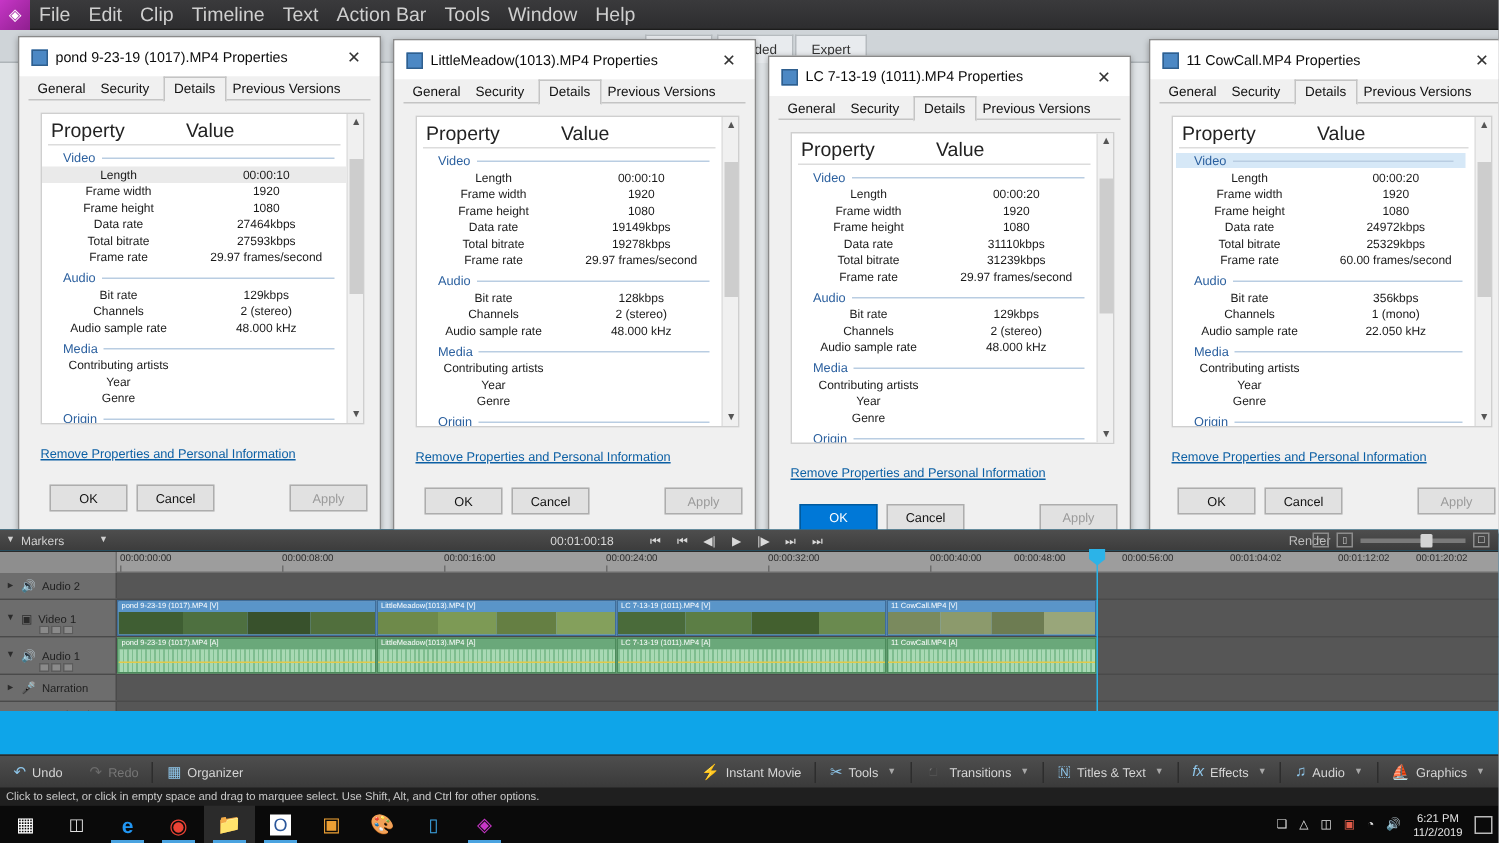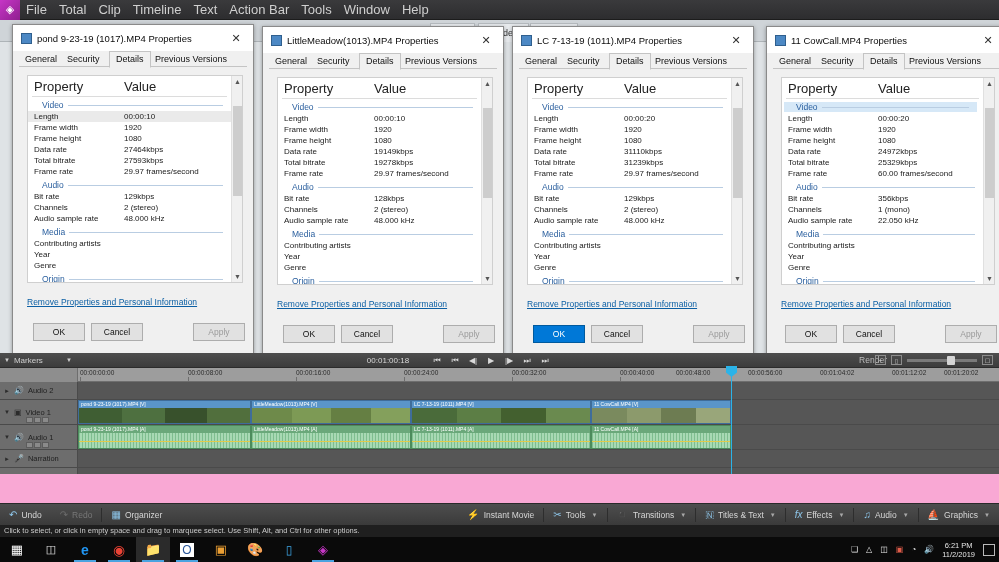--- a/index.html
+++ b/index.html
@@ -53,34 +53,34 @@
   .lb-scroll{ position:absolute; right:0; top:0; bottom:0; width:11px; background:#f0f0f0; border-left:1px solid #e0e0e0;}
   .lb-arrow{ width:11px;height:11px; font-size:7px; color:#555; display:flex;align-items:center;justify-content:center;}
   .lb-thumb{ position:absolute; left:1px; width:9px; background:#cdcdcd; }
   .lb-inner{ position:absolute; left:0; top:0; right:11px; bottom:0; overflow:hidden; padding-top:2px;}
   .hdrrow{ display:flex; font-size:13px; color:#222; padding:1px 0 2px 6px; }
   .hdrrow .c1{ width:90px;} 
   .hdr-sep{ height:1px; background:#dcdcdc; margin:0 4px 2px 4px;}
   .grp{ display:flex; align-items:center; padding-left:14px; margin:3px 0 1px 0;}
   .grp span{ color:#2a5f9e; font-size:8.5px; padding-right:4px;}
   .grp .line{ flex:1; height:1px; background:#b9cde2; margin-right:8px;}
-  .row{ display:flex; font-size:8px; color:#1a1a1a; padding:1px 0 1px 6px; height:11px; line-height:10px;}
+  .row{ display:flex; font-size:8px; color:#1a1a1a; padding:1px 0 1px 6px; height:11px; line-height:10px;text-align:center;}
   .row.sel{ background:#eaeaea;}
   .row .c1{ width:90px; }
   .row .c2{ flex:1;}
   .grp.hl{ background:#d6e8f7; margin-left:2px; margin-right:6px; padding-left:12px;}
   .dlg-link{ position:absolute; left:14px; bottom:46px; font-size:8.5px; color:#0b5fa4; text-decoration:underline;}
   .dlg-btns{ position:absolute; right:8px; bottom:12px; display:flex; gap:6px;}
   .dbtn{ width:52px; height:18px; font-size:8.5px; color:#111; background:#e1e1e1; border:1px solid #adadad;
          display:flex;align-items:center;justify-content:center;}
   .dbtn.disabled{ color:#9a9a9a;margin-left:44px; }
   .dbtn.blue{ background:#0078d7; color:#fff; border:1px solid #005a9e;}
 
   
-  #timeline{ position:absolute; left:0; top:353px; width:999px; height:150px; background:#f9a8d4;}
+  #timeline{ position:absolute; left:0; top:353px; width:999px; height:150px; background:#0ea5e9;}
   #tl-bar{ position:absolute; left:0; top:0; width:999px; height:15px;
            background:linear-gradient(to bottom,#4e4e4e,#3c3c3c); border-bottom:1px solid #2b2b2b; display:flex; align-items:center;}
   #markers{ display:flex; align-items:center; width:76px; height:15px; padding-left:4px; color:#cfcfcf; font-size:8px;}
   #markers .tri{ font-size:6px; margin-right:4px;}
   #markers .dd{ margin-left:auto; font-size:6px; padding-right:4px;}
   #tc-display{ position:absolute; left:358px; top:2px; width:60px; height:11px; color:#d8d8d8; font-size:8px;
                text-align:center; line-height:11px;}
   .pbtn{ width:18px;height:15px; color:#d9d9d9; font-size:8px; display:flex;align-items:center;justify-content:center;}
   #pbgroup{ position:absolute; left:428px; top:0; display:flex;}
   #render{ position:absolute; right:112px; top:2px; color:#bdbdbd; font-size:8.5px;}
@@ -141,21 +141,21 @@
   #tray{ margin-left:auto; display:flex; align-items:center; gap:8px; padding-right:4px; color:#e4e4e4; font-size:8px;}
   #clock{ text-align:center; line-height:9px; font-size:7.5px;}
   #shownotif{ width:12px;height:12px;border:1px solid #b9b9b9;}
 </style>
 </head>
 <body>
 
 <div id="menubar">
   <div id="applogo">◈</div>
   <div class="mi">File</div>
-  <div class="mi">Total</div>
+  <div class="mi">Edit</div>
   <div class="mi">Clip</div>
   <div class="mi">Timeline</div>
   <div class="mi">Text</div>
   <div class="mi">Action Bar</div>
   <div class="mi">Tools</div>
   <div class="mi">Window</div>
   <div class="mi">Help</div>
   <div id="menu-right">
     <div id="projname">sound test 4 clips.prel</div>
     <div id="savebtn">Save</div>
@@ -377,21 +377,21 @@
     </div>
     <div class="dlg-link">Remove Properties and Personal Information</div>
     <div class="dlg-btns">
       <div class="dbtn">OK</div>
       <div class="dbtn">Cancel</div>
       <div class="dbtn disabled">Apply</div>
     </div>
   </div>
 </div>
 
-<div class="dlg" style="left:512px; top:26px;">
+<div class="dlg" style="left:512px; top:37px;">
   <div class="dlg-title">
     <div class="dlg-ico"></div>
     <div class="dlg-title-text">LC 7-13-19 (1011).MP4 Properties</div>
     <div class="dlg-close">✕</div>
   </div>
   <div class="dlg-inner">
     <div class="tabstrip">
       <div class="ptab" style="left:0">General</div>
       <div class="ptab" style="left:42px">Security</div>
       <div class="ptab active" style="left:90px">Details</div>

